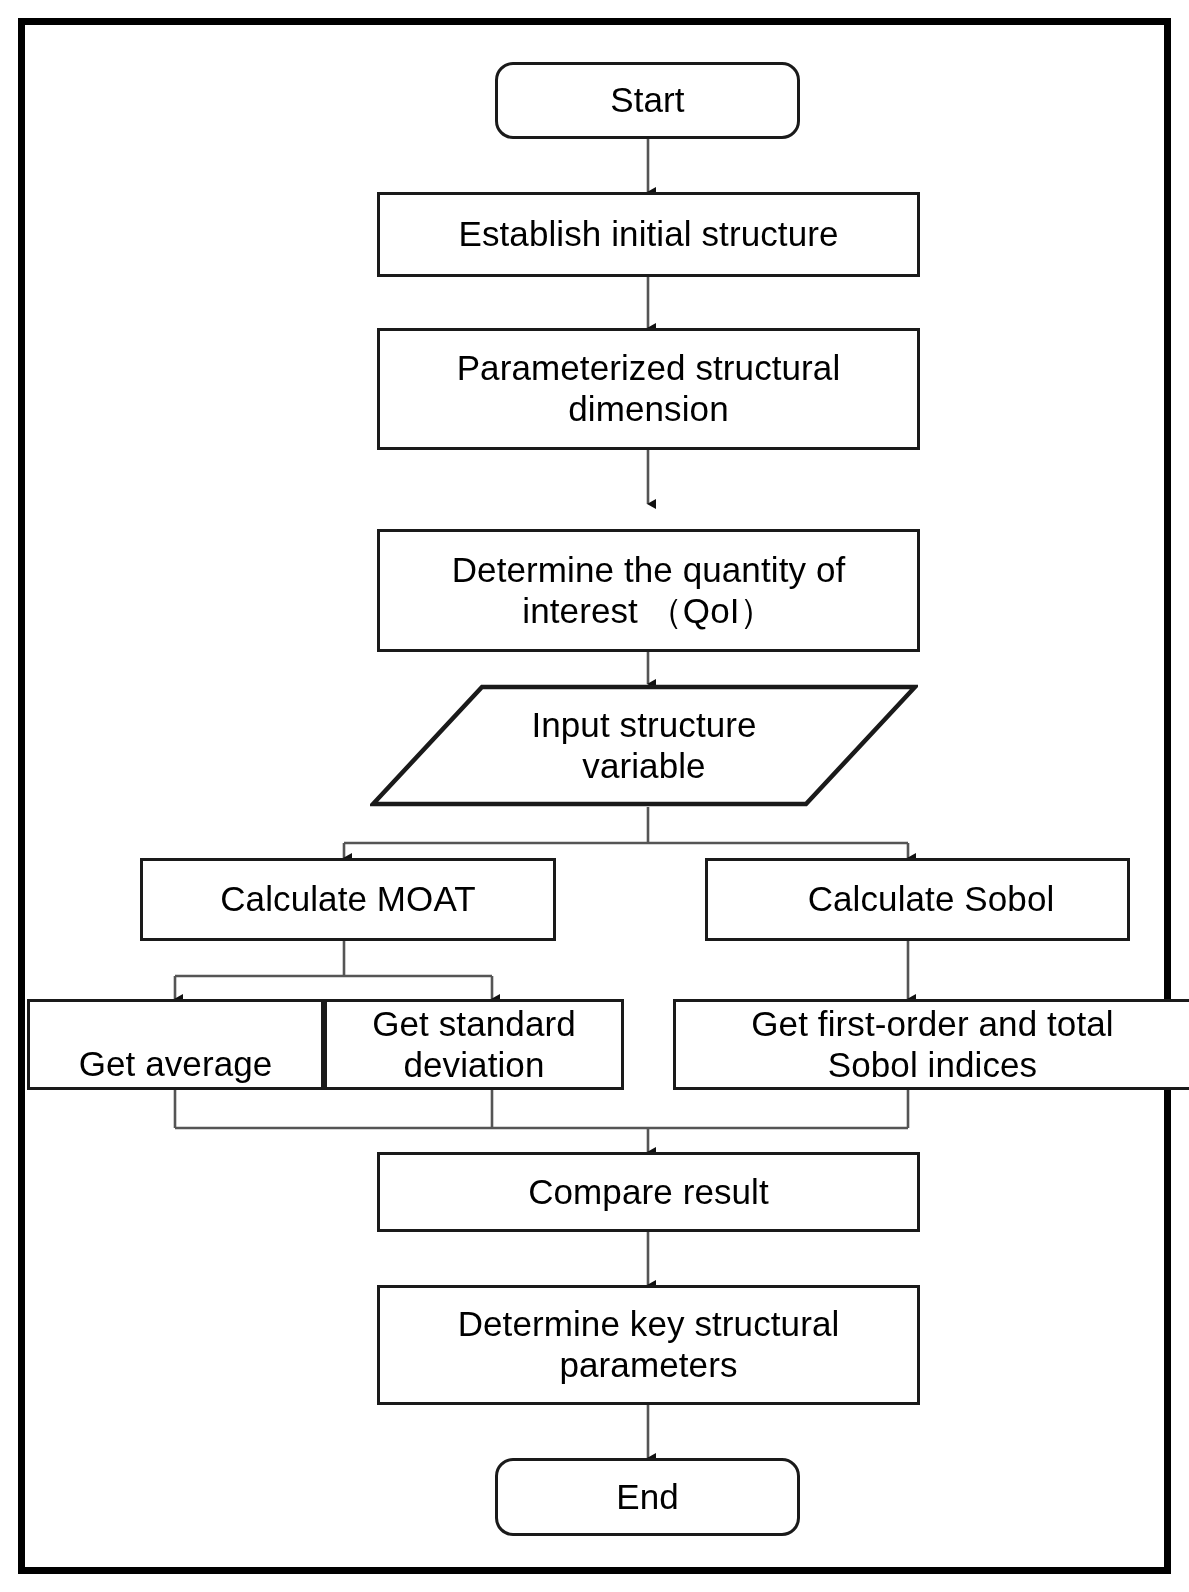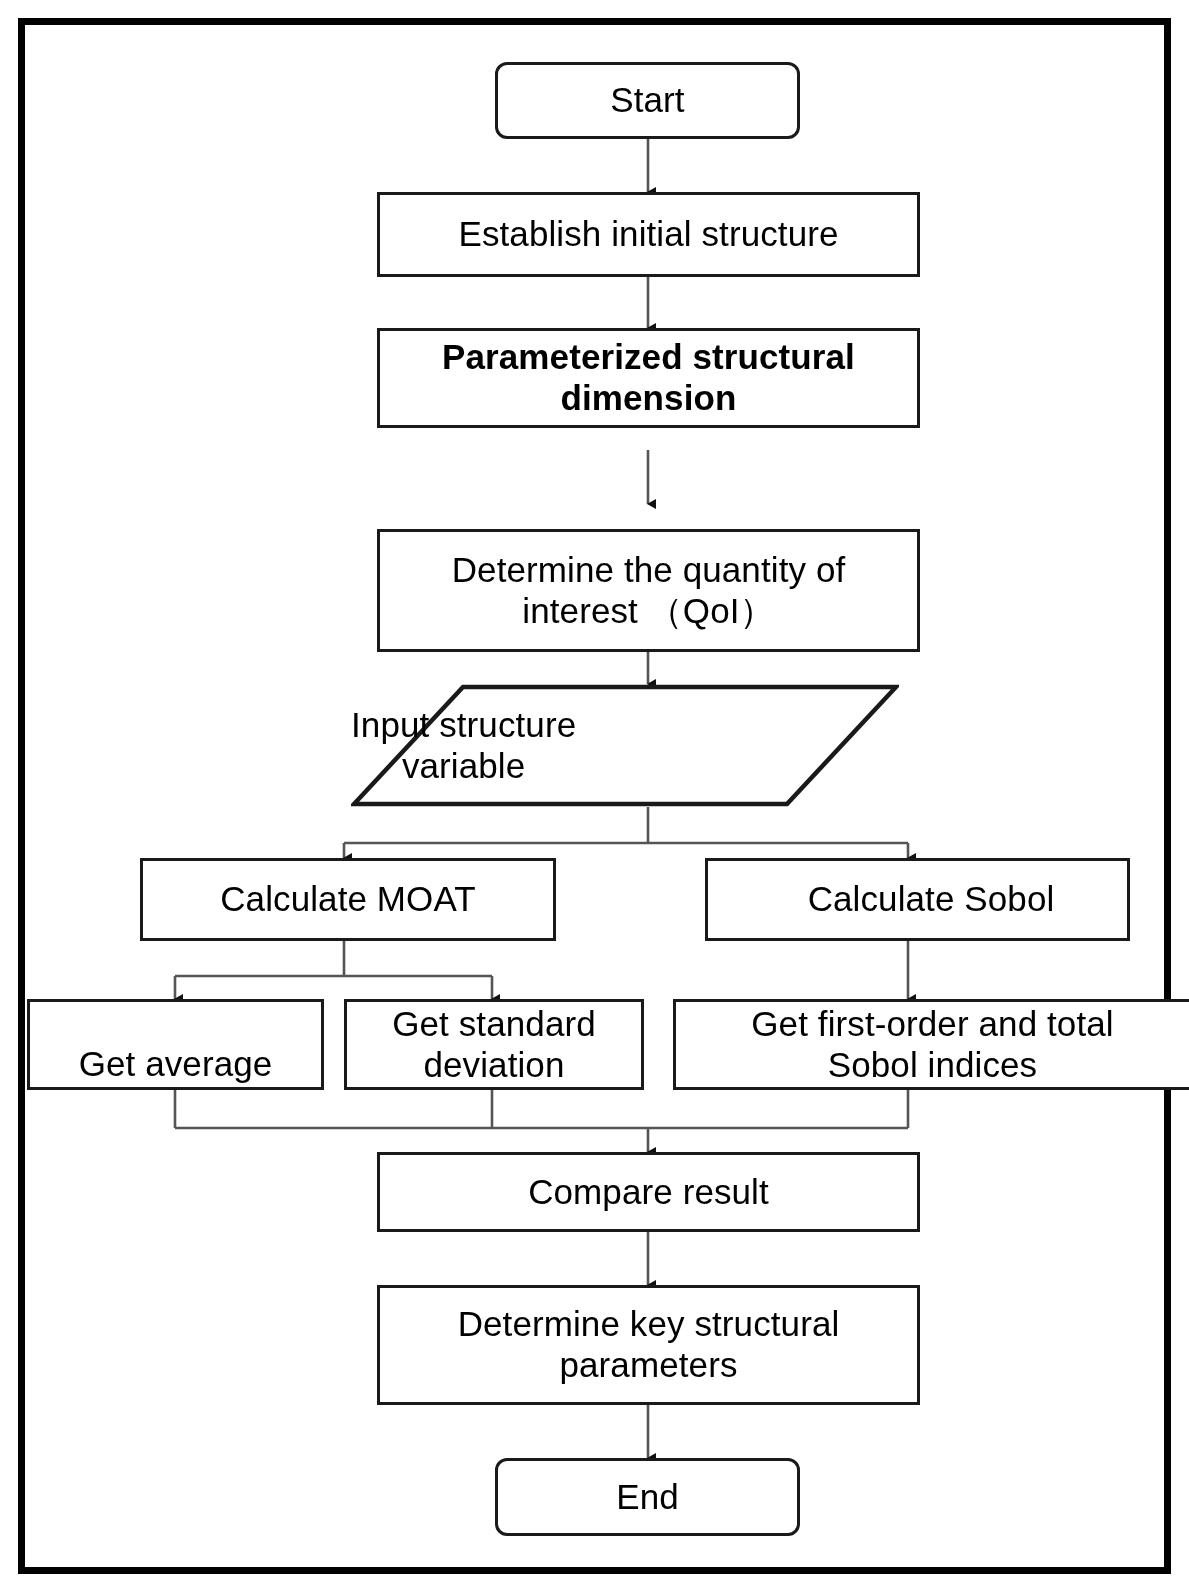--- a/index.html
+++ b/index.html
@@ -42,21 +42,21 @@
     align-items: center;
     justify-content: center;
     text-align: center;
     color: #000000;
     font-size: 35px;
     line-height: 1.16;
     letter-spacing: 0.1px;
     padding: 2px 6px;
   }
   .node.terminal {
-    border-radius: 12px;
+    border-radius: 18px;
     border-width: 3px;
   }
   .node.process {
     border-width: 3px;
   }
   .node-label {
     display: block;
     white-space: pre-line;
   }
   
@@ -130,51 +130,51 @@
   </svg>
 
   <div class="node terminal" style="left:495px; top:62px; width:305px; height:77px;">
     <span class="node-label">Start</span>
   </div>
 
   <div class="node process" style="left:377px; top:192px; width:543px; height:85px;text-align:right;">
     <span class="node-label">Establish initial structure</span>
   </div>
 
-  <div class="node process" style="left:377px; top:328px; width:543px; height:100px;font-weight:bold;">
+  <div class="node process" style="left:377px; top:328px; width:543px; height:122px;">
     <span class="node-label">Parameterized structural
 dimension</span>
   </div>
 
   <div class="node process" style="left:377px; top:504px; width:543px; height:123px;margin-top:25px;">
     <span class="node-label">Determine the quantity of
 interest （QoI）</span>
   </div>
 
-  <div class="node io" style="left:351px; top:684px; width:548px; height:123px; display:flex; align-items:center; justify-content:flex-start;">
+  <div class="node io" style="left:370px; top:684px; width:548px; height:123px; display:flex; align-items:center; justify-content:center;">
     <svg class="io-shape" viewBox="0 0 548 123" preserveAspectRatio="none" xmlns="http://www.w3.org/2000/svg">
       <polygon points="112,3 545,3 436,120 3,120" fill="#ffffff" stroke="#1a1a1a" stroke-width="4.5"></polygon>
     </svg>
     <span class="io-label">Input structure
 variable</span>
   </div>
 
   <div class="node process" style="left:140px; top:858px; width:416px; height:83px;">
     <span class="node-label">Calculate MOAT</span>
   </div>
 
   <div class="node process" style="left:705px; top:858px; width:425px; height:83px;padding-left:33px;">
     <span class="node-label">Calculate Sobol</span>
   </div>
 
   <div class="node process" style="left:27px; top:999px; width:297px; height:91px;align-items:flex-end;">
     <span class="node-label">Get average</span>
   </div>
 
-  <div class="node process" style="left:344px; top:999px; width:300px; height:91px;justify-content:center;">
+  <div class="node process" style="left:324px; top:999px; width:300px; height:91px;justify-content:center;">
     <span class="node-label">Get standard
 deviation</span>
   </div>
 
   <div class="node process" style="left:673px; top:999px; width:519px; height:91px;">
     <span class="node-label">Get first-order and total
 Sobol indices</span>
   </div>
 
   <div class="node process" style="left:377px; top:1152px; width:543px; height:80px;">

